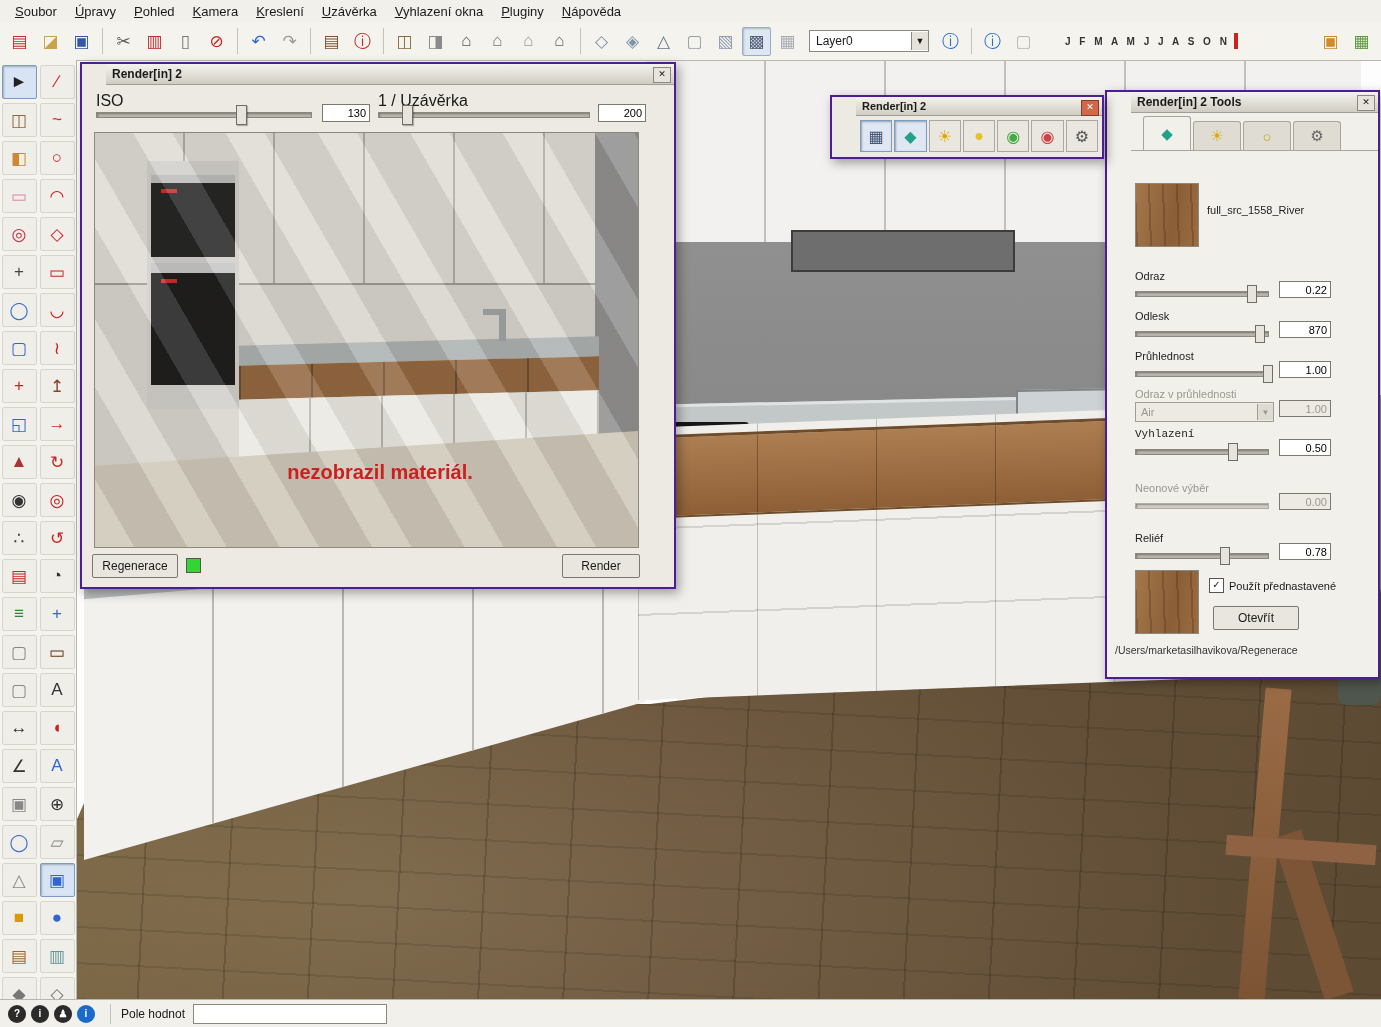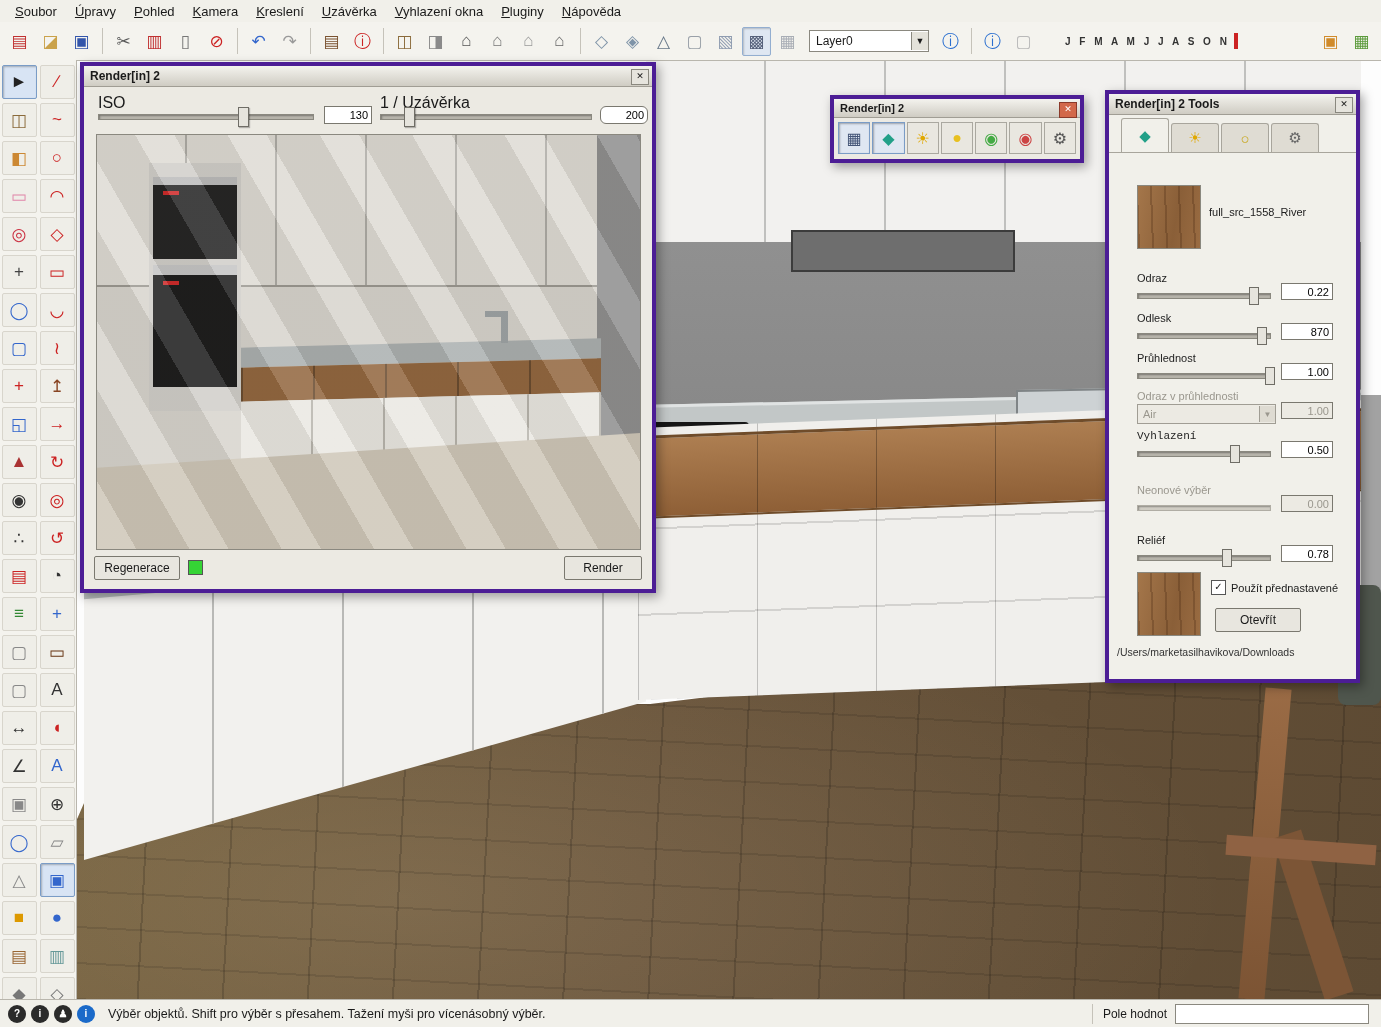--- a/index.html
+++ b/index.html
@@ -75,22 +75,22 @@
      background-image:repeating-linear-gradient(90deg,rgba(0,0,0,0.28) 0 1.5px,transparent 1.5px 119px),
        linear-gradient(#ad7e51,#8e5f36);
      border-top:3px solid #6f4c2a;border-bottom:2px solid #6f4c2a;}
   .stool{left:1262px;top:525px;width:43px;height:120px;background:#4f564d;border-radius:8px;}
   .leg1{left:1176px;top:628px;width:26px;height:312px;background:linear-gradient(#9a6b45,#7c5434);
      transform:rotate(5deg);}
   .leg2{left:1222px;top:770px;width:30px;height:170px;background:#7c5536;transform:rotate(-18deg);}
   .bar{left:1150px;top:780px;width:150px;height:20px;background:#8f6243;transform:rotate(4deg);}
 
   
-  .window{position:absolute;background:#eceae3;border:4px solid #4c1d95;
-          box-shadow:3px 4px 10px rgba(0,0,0,.35);}
+  .window{position:absolute;background:#eceae3;border:2px solid #4c1d95;
+          box-shadow:3px 4px 10px rgba(0,0,0,.35);padding-left:24px;}
   .wtitle{height:20px;background:linear-gradient(#f4f3ee,#cfccc3);border-bottom:1px solid #a09d94;
           display:flex;align-items:center;font-size:12px;font-weight:bold;padding-left:6px;position:relative;}
   .wclose{position:absolute;right:3px;top:3px;width:16px;height:14px;background:#e6e4dd;
           border:1px solid #8a887f;font-size:9px;line-height:12px;text-align:center;font-weight:normal;}
   .wclose.red{background:#d2684a;color:#fff;border-color:#8a3a2a;}
 
   
   #render-dialog{left:80px;top:62px;width:568px;height:523px;z-index:40;}
   .dlabel{position:absolute;font-size:16px;}
   .track{position:absolute;height:4px;background:#b9b6ad;border:1px solid #8a887f;
@@ -497,40 +497,41 @@
   </div>
   <div class="dlabel" style="left:14px;top:28px;">ISO</div>
   <div class="track" style="left:14px;top:48px;width:214px;">
     <div class="handle" style="left:65%;"></div>
   </div>
   <input class="valbox" style="left: 240px; top: 40px;" value="130">
   <div class="dlabel" style="left:296px;top:28px;">1 / Uzávěrka</div>
   <div class="track" style="left:296px;top:48px;width:210px;">
     <div class="handle" style="left:11%;"></div>
   </div>
-  <input class="valbox" style="left: 516px; top: 40px; border-radius: 6px;" value="200">
+  <input class="valbox" style="left: 516px; top: 40px;" value="200">
 
   <div id="preview">
     <div class="pv-upper"></div>
     <div class="pv-room"></div>
     <div class="pv-oven-col">
       <div class="pv-oven1">
         <div class="pv-display"></div>
       </div>
       <div class="pv-oven2">
         <div class="pv-display"></div>
       </div>
     </div>
     <div class="pv-counter"></div>
     <div class="pv-wood"></div>
     <div class="pv-lower"></div>
     <div class="pv-floor"></div>
     <div class="pv-faucet"></div>
     <div class="pv-sun"></div>
     <div class="pv-text">
+      <div>nezobrazil materiál.</div>
     </div>
   </div>
 
   <div class="btn" id="regen-btn">Regenerace</div>
   <div id="render-status-dot"></div>
   <div class="btn" id="render-btn">Render</div>
 </div>
 
 <div id="render-toolbar" class="window">
   <div class="wtitle">
@@ -625,35 +626,34 @@
     <div class="phandle" style="left:64%;"></div>
   </div>
   <input class="pval" style="left: 172px; top: 451px;" value="0.78">
 
   <div class="pp thumb" style="left:28px;top:478px;"></div>
   <div id="preset-check">
     <span id="preset-box">✓</span>
     <span>Použít přednastavené</span>
   </div>
   <div class="btn pp" id="open-btn">Otevřít</div>
-  <div id="panel-path">/Users/marketasilhavikova/Downloads</div>
+  <div id="panel-path">/Users/marketasilhavikova/Regenerace</div>
 </div>
 
 <div id="statusbar">
   <div class="tbgroup">
       <div class="sicon" style="background: rgb(43, 43, 43);">
         <span>?</span>
       </div>
       <div class="sicon" style="background: rgb(43, 43, 43);">
         <span>i</span>
       </div>
       <div class="sicon" style="background: rgb(43, 43, 43);">
         <span>♟</span>
       </div>
       <div class="sicon" style="background: rgb(27, 106, 201);">
         <span>i</span>
       </div>
     </div>
-  <div id="status-message">Výběr objektů. Shift pro výběr s přesahem. Tažení myši pro vícenásobný výběr.</div>
   <div id="value-sep"></div>
   <div id="value-label">Pole hodnot</div>
   <input id="value-input" style="">
 </div>
 
 </body></html>

